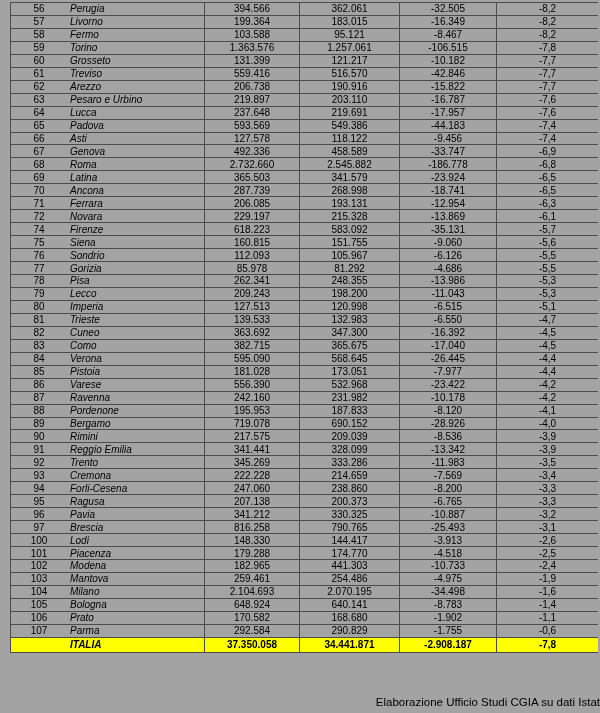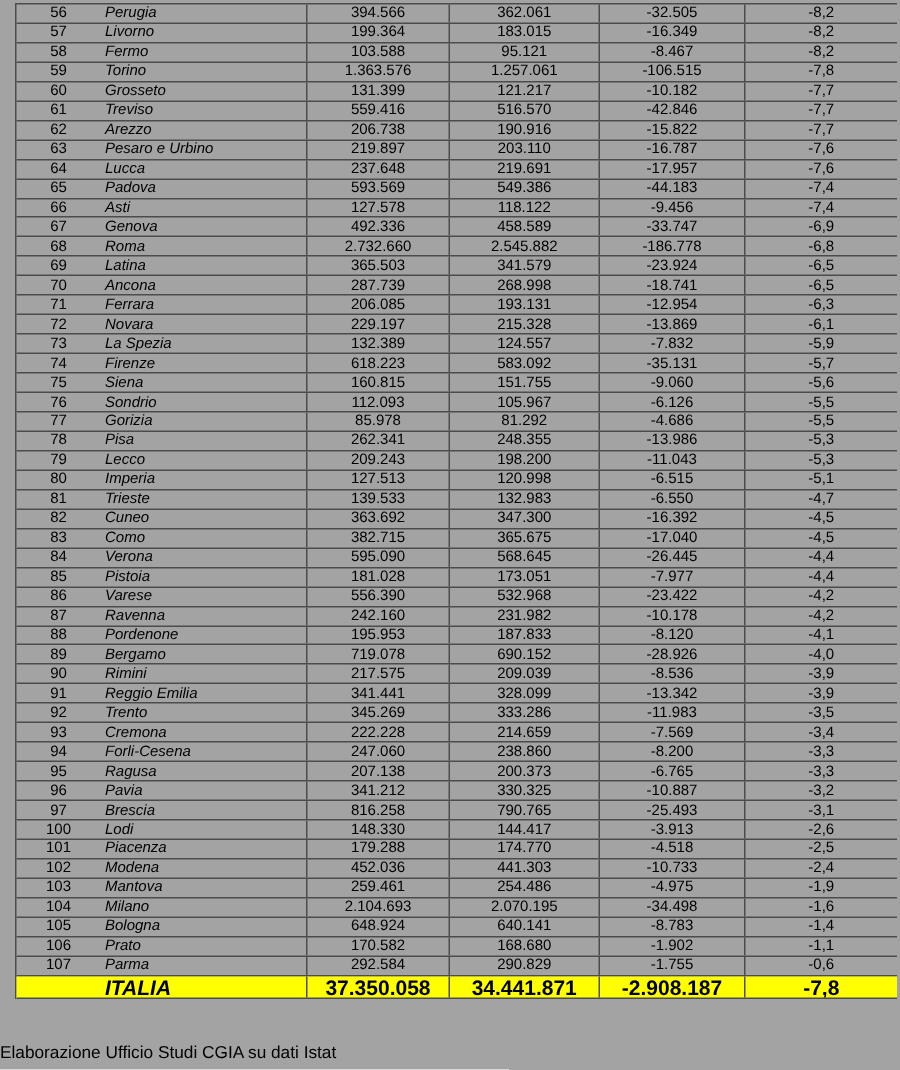--- a/index.html
+++ b/index.html
@@ -28,21 +28,21 @@
     display: grid;
     grid-template-columns: 56px 137px 95px 100px 97px 102px;
     box-sizing: border-box;
     height: 12.96px;
     border-bottom: 1px solid #4c4c4c;
     font-size: 10px;
   }
   .row.total {
     height: 15px;
     font-weight: bold;
-    font-size: 14px;
+    font-size: 10px;
     text-align: center;
   }
   .cell {
     display: flex;
     align-items: center;
     justify-content: center;
     overflow: hidden;
     white-space: nowrap;
     box-sizing: border-box;
   }
@@ -52,21 +52,21 @@
     font-style: italic;
   }
   .cell.vline {
     border-left: 1px solid #4c4c4c;
   }
   .footer {
     position: absolute;
     top: 696px;
     left: 0;
     width: 600px;
-    text-align: left;
+    text-align: right;
     font-size: 11.5px;
     color: #000000;
   }
 </style>
 </head>
 <body>
 
 <div class="page">
   <div class="tbl">
     <div id="rows-host">
@@ -200,28 +200,20 @@
   </div>
         <div class="row">
     <div class="cell rank">72</div>
     <div class="cell name">Novara</div>
     <div class="cell vline num">229.197</div>
     <div class="cell vline num">215.328</div>
     <div class="cell vline num">-13.869</div>
     <div class="cell vline num">-6,1</div>
   </div>
         <div class="row">
-    <div class="cell rank">73</div>
-    <div class="cell name">La Spezia</div>
-    <div class="cell vline num">132.389</div>
-    <div class="cell vline num">124.557</div>
-    <div class="cell vline num">-7.832</div>
-    <div class="cell vline num">-5,9</div>
-  </div>
-        <div class="row">
     <div class="cell rank">74</div>
     <div class="cell name">Firenze</div>
     <div class="cell vline num">618.223</div>
     <div class="cell vline num">583.092</div>
     <div class="cell vline num">-35.131</div>
     <div class="cell vline num">-5,7</div>
   </div>
         <div class="row">
     <div class="cell rank">75</div>
     <div class="cell name">Siena</div>
@@ -418,21 +410,21 @@
     <div class="cell rank">101</div>
     <div class="cell name">Piacenza</div>
     <div class="cell vline num">179.288</div>
     <div class="cell vline num">174.770</div>
     <div class="cell vline num">-4.518</div>
     <div class="cell vline num">-2,5</div>
   </div>
         <div class="row">
     <div class="cell rank">102</div>
     <div class="cell name">Modena</div>
-    <div class="cell vline num">452.036</div>
+    <div class="cell vline num">182.965</div>
     <div class="cell vline num">441.303</div>
     <div class="cell vline num">-10.733</div>
     <div class="cell vline num">-2,4</div>
   </div>
         <div class="row">
     <div class="cell rank">103</div>
     <div class="cell name">Mantova</div>
     <div class="cell vline num">259.461</div>
     <div class="cell vline num">254.486</div>
     <div class="cell vline num">-4.975</div>

